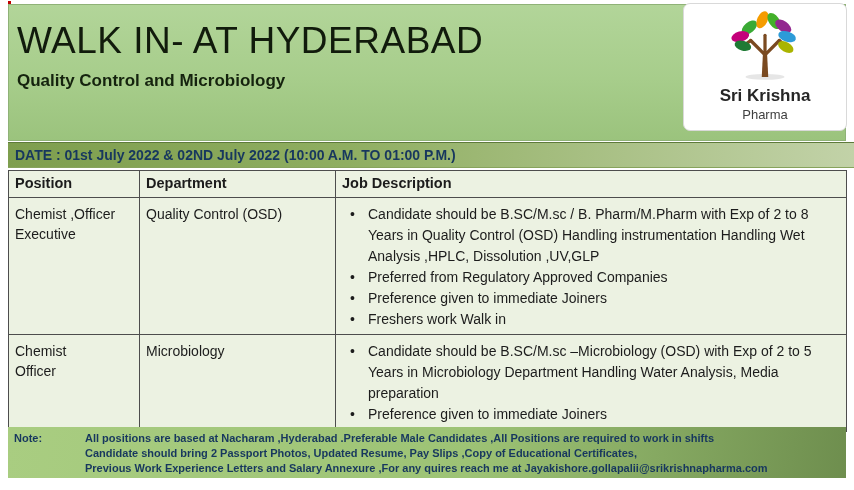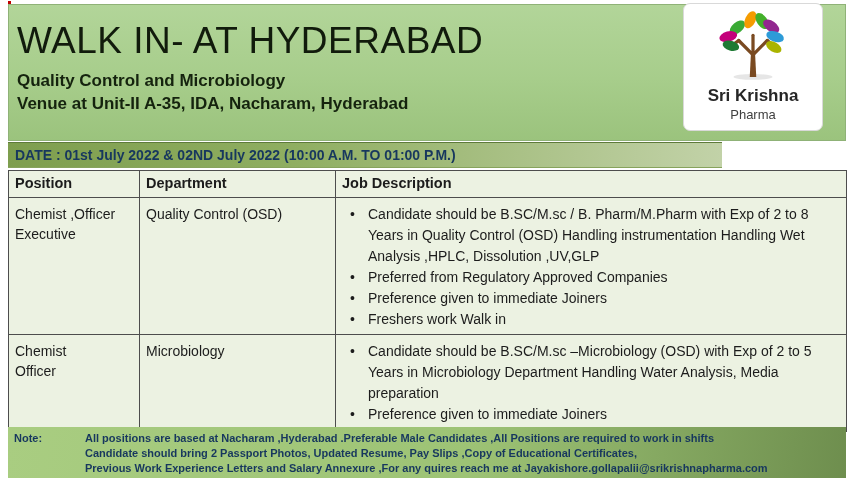--- a/index.html
+++ b/index.html
@@ -25,31 +25,31 @@
     font-size:37px; font-weight:400; color:#111b0c; letter-spacing:0.5px;
     line-height:44px; white-space:nowrap;
   }
   .header .sub {
     font-size:17px; font-weight:600; color:#15230e; line-height:23px;
   }
   .header .sub.first { margin-top:6px; }
 
   
   .logo-box {
-    position:absolute; left:683px; top:3px; width:140px; height:128px;
+    position:absolute; left:683px; top:3px; width:164px; height:128px;
     background:#ffffff; border:1px solid #d9d9d9; border-radius:7px;
     display:flex; flex-direction:column; align-items:center; padding-top:4px;
   }
   .logo-box svg { width:86px; height:78px; }
   .logo-name { font-size:17px; font-weight:700; color:#262626; line-height:20px; }
   .logo-sub  { font-size:13px; font-weight:400; color:#3f3f3f; line-height:18px; }
 
   
   .date-bar {
-    position:absolute; left:8px; top:142px; width:714px; height:26px;
+    position:absolute; left:8px; top:142px; width:846px; height:26px;
     background:linear-gradient(90deg,#7e9e4e 0%,#8fae61 40%,#c2d2a8 100%);
     border-top:1px solid #5e7a3a; border-bottom:1px solid #87a35c;
     color:#17375e; font-size:14px; font-weight:700;
     line-height:25px; padding-left:7px; white-space:nowrap;
   }
 
   
   table.jobs {
     position:absolute; left:8px; top:170px; width:838px;
     border-collapse:collapse; table-layout:fixed;
@@ -86,21 +86,20 @@
 </head>
 <body>
 
 <div class="poster">
 
   <div class="red-mark"></div>
 
   <header class="header">
     <h1>WALK IN- AT HYDERABAD</h1>
     <div class="sub first">Quality Control and Microbiology</div>
-    <div class="sub">Venue at Unit-II A-35, IDA, Nacharam, Hyderabad</div>
   </header>
 
   <div class="logo-box">
     <svg viewBox="0 0 120 120" aria-hidden="true">
       <ellipse cx="60" cy="106" rx="30" ry="4.5" fill="#d9d9d9" opacity="0.65"></ellipse>
       <g stroke="#7a4a21" stroke-width="5" stroke-linecap="round" fill="none">
         <path d="M60 72 L38 50"></path>
         <path d="M60 74 L60 42"></path>
         <path d="M60 72 L82 50"></path>
         <path d="M82 50 L92 58"></path>

